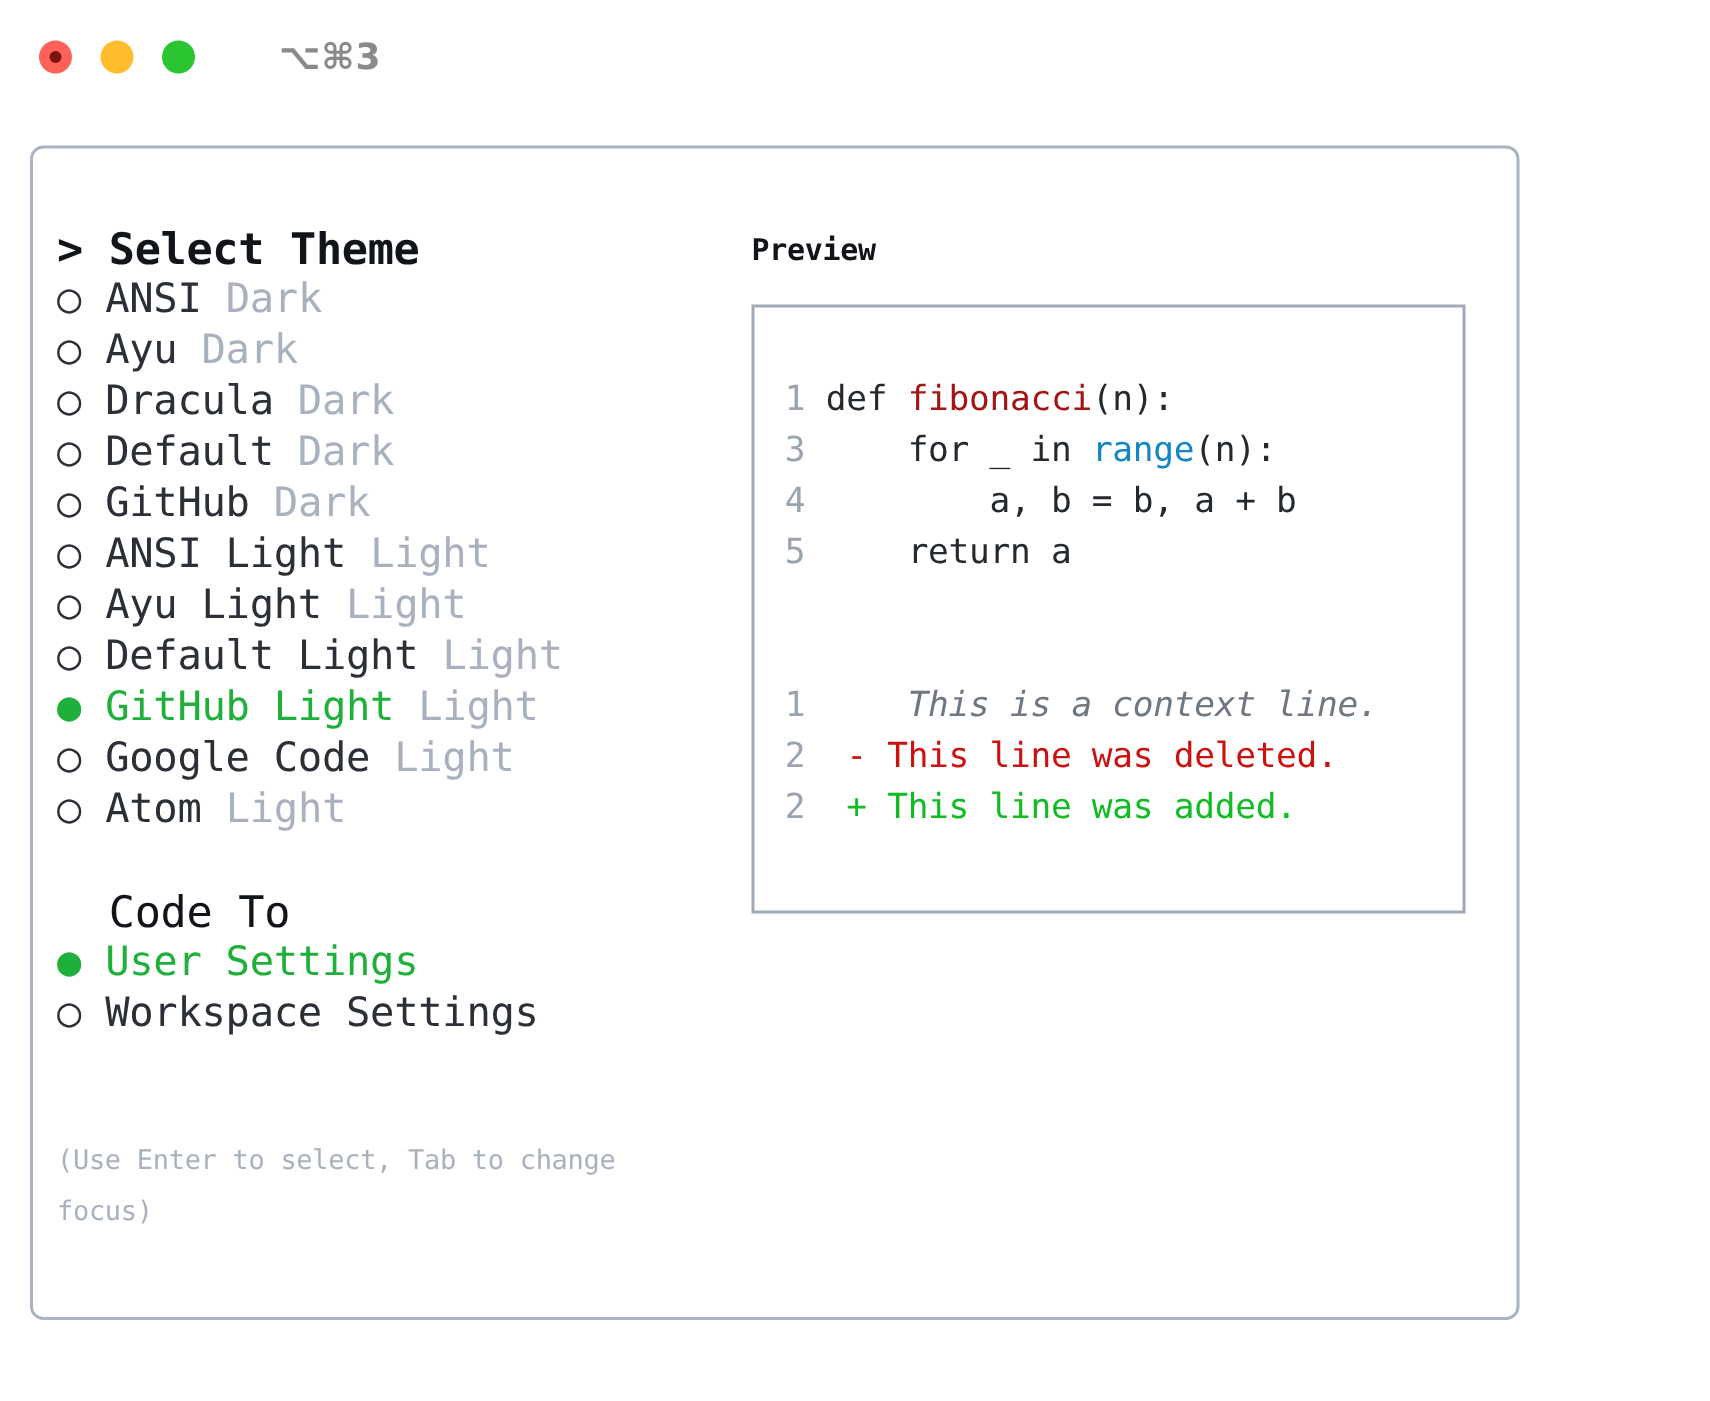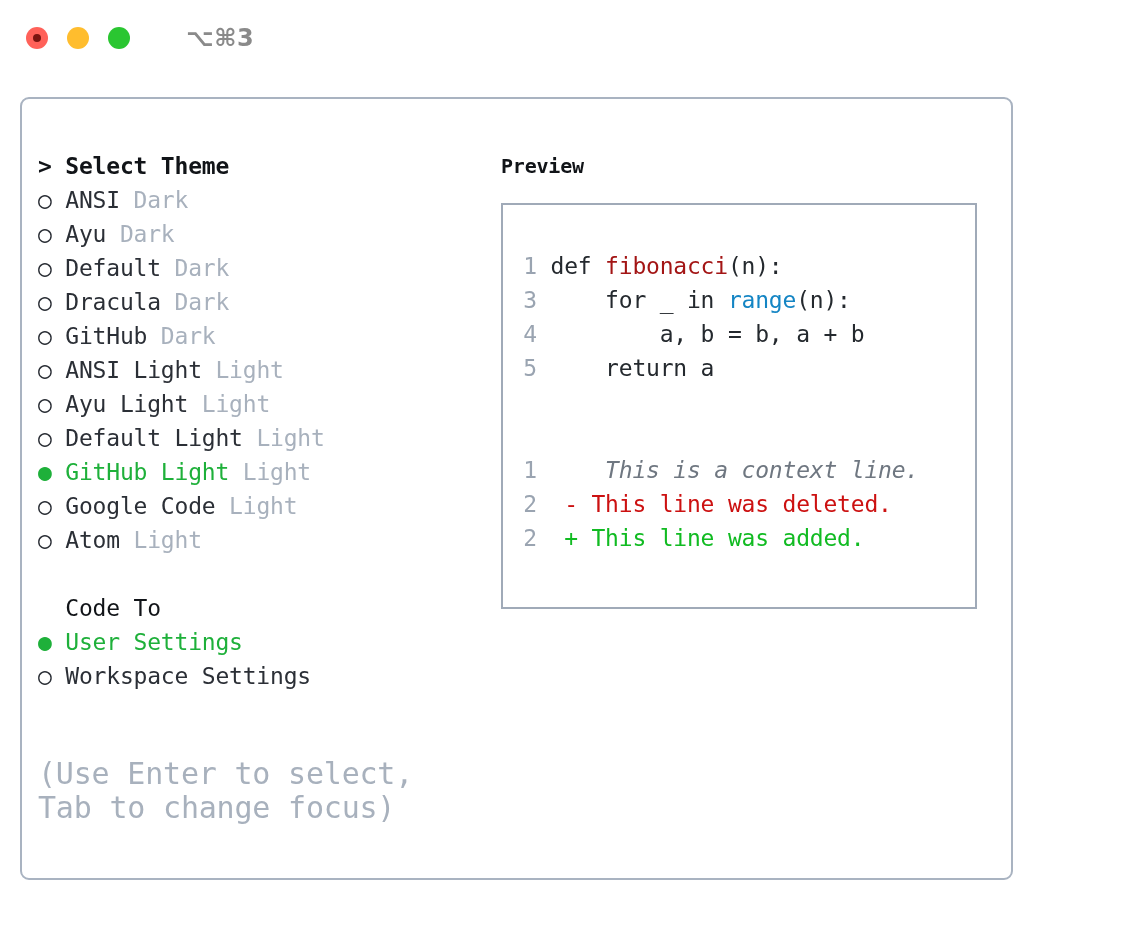--- a/index.html
+++ b/index.html
@@ -90,49 +90,49 @@
 
   
   .left-col {
     position: absolute;
     left: 16px;
     top: 50px;
     width: 460px;
   }
 
   .section-head {
-    font-size: 23px;
+    font-size: 29px;
     font-weight: 700;
     color: #111418;
     line-height: 34px;
     white-space: pre;
     letter-spacing: -0.2px;
   }
   .section-head.indented { font-weight: 400; }
 
   .opt-row {
-    font-size: 23px;
+    font-size: 27px;
     line-height: 34px;
     white-space: pre;
     color: #2b2f36;
     letter-spacing: -0.2px;
   }
   .opt-marker { color: #2b2f36; }
   .opt-row.selected .opt-marker,
   .opt-row.selected .opt-label { color: #1eb03a; }
   .opt-tag { color: #a8b1bd; }
 
   .spacer-row { height: 34px; }
 
   .hint {
     position: absolute;
     left: 16px;
     top: 658px;
     width: 420px;
-    font-size: 30px;
+    font-size: 18px;
     line-height: 34px;
     color: #a8b1bd;
     letter-spacing: -0.2px;
   }
 
   
   .right-col {
     position: absolute;
     left: 479px;
     top: 50px;
@@ -197,22 +197,22 @@
   <div class="panel">
     <div class="panel-inner">
 
       <div class="left-col">
 
         <div class="section-head"><span>&gt;</span><span> </span><span>Select Theme</span></div>
 
         <div id="theme-items">
             <div class="opt-row"><span class="opt-marker">○</span><span> </span><span class="opt-label">ANSI</span><span> </span><span class="opt-tag">Dark</span></div>
             <div class="opt-row"><span class="opt-marker">○</span><span> </span><span class="opt-label">Ayu</span><span> </span><span class="opt-tag">Dark</span></div>
+            <div class="opt-row"><span class="opt-marker">○</span><span> </span><span class="opt-label">Dracula</span><span> </span><span class="opt-tag">Dark</span></div>
             <div class="opt-row"><span class="opt-marker">○</span><span> </span><span class="opt-label">Default</span><span> </span><span class="opt-tag">Dark</span></div>
-            <div class="opt-row"><span class="opt-marker">○</span><span> </span><span class="opt-label">Dracula</span><span> </span><span class="opt-tag">Dark</span></div>
             <div class="opt-row"><span class="opt-marker">○</span><span> </span><span class="opt-label">GitHub</span><span> </span><span class="opt-tag">Dark</span></div>
             <div class="opt-row"><span class="opt-marker">○</span><span> </span><span class="opt-label">ANSI Light</span><span> </span><span class="opt-tag">Light</span></div>
             <div class="opt-row"><span class="opt-marker">○</span><span> </span><span class="opt-label">Ayu Light</span><span> </span><span class="opt-tag">Light</span></div>
             <div class="opt-row"><span class="opt-marker">○</span><span> </span><span class="opt-label">Default Light</span><span> </span><span class="opt-tag">Light</span></div>
             <div class="opt-row selected"><span class="opt-marker">●</span><span> </span><span class="opt-label">GitHub Light</span><span> </span><span class="opt-tag">Light</span></div>
             <div class="opt-row"><span class="opt-marker">○</span><span> </span><span class="opt-label">Google Code</span><span> </span><span class="opt-tag">Light</span></div>
             <div class="opt-row"><span class="opt-marker">○</span><span> </span><span class="opt-label">Atom</span><span> </span><span class="opt-tag">Light</span></div>
           </div>
 
         <div class="spacer-row"></div>

